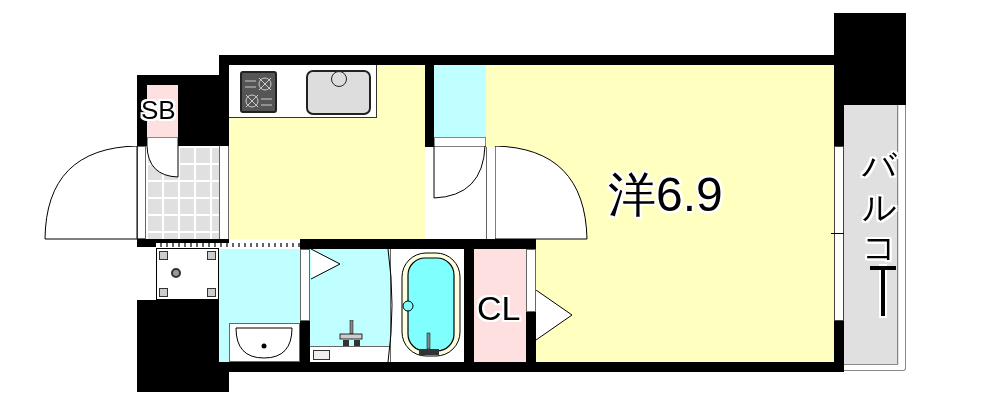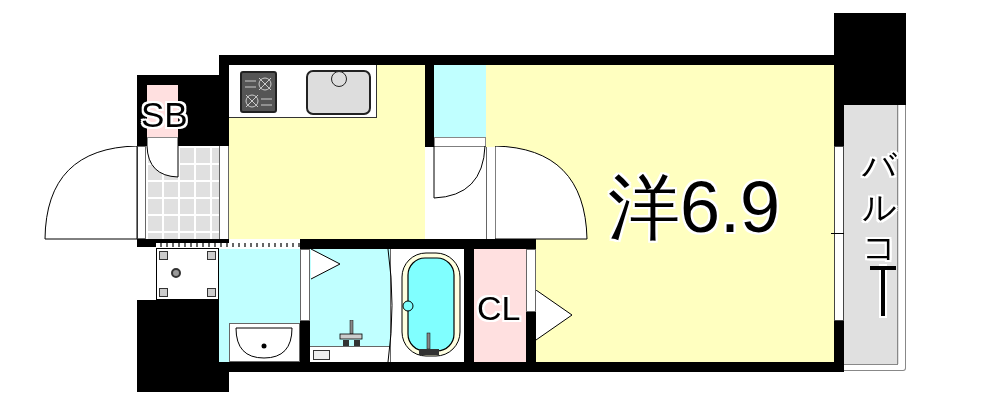--- a/index.html
+++ b/index.html
@@ -63,21 +63,21 @@
     </g>
   </svg>
 </div>
 
 <div class="abs" style="left:306px;top:70px;width:65px;height:45px;background:#dddddd;border:2px solid #222;border-radius:7px;">
   <div class="abs" style="left:23px;top:-1px;width:16px;height:16px;border:1px solid #222;border-radius:50%;background:#ddd;"></div>
 </div>
 
 <div class="abs" style="left:147px;top:85px;width:31px;height:52px;background:#ffe0e0;"></div>
 <div class="abs" style="left:147px;top:137px;width:31px;height:10px;background:#fff;border:1px solid #888;"></div>
-<div class="label" style="left:141px;top:97px;font-size:35px;">SB</div>
+<div class="label" style="left:141px;top:97px;font-size:26px;">SB</div>
 
 <div class="abs tiles" style="left:146px;top:146px;width:73px;height:93px;"></div>
 <div class="abs" style="left:137px;top:146px;width:9px;height:93px;background:#fff;border:1px solid #666;"></div>
 <div class="abs" style="left:219px;top:146px;width:10px;height:93px;background:#fff;border-left:1px solid #666;border-right:1px solid #666;"></div>
 
 <svg class="door-arc" width="40" height="40" style="left:146px;top:146px;">
   <path d="M1 0 Q2 30 32 31 L32 0" fill="#ffffff" stroke="#000" stroke-width="1"></path>
 </svg>
 
 <svg class="door-arc" width="100" height="95" style="left:44px;top:146px;">
@@ -98,21 +98,21 @@
 <div class="abs" style="left:486px;top:65px;width:348px;height:297px;background:#ffffc0;"></div>
 <div class="abs" style="left:486px;top:147px;width:10px;height:92px;background:#fff;border-left:1px solid #666;border-right:1px solid #666;"></div>
 
 <svg class="door-arc" width="100" height="95" style="left:495px;top:146px;">
   <path d="M0 0 Q90 2 92 93 L0 93 Z" fill="#ffffff" stroke="#000" stroke-width="1"></path>
 </svg>
 
 <div class="abs" style="left:834px;top:146px;width:10px;height:175px;background:#fff;border:1px solid #444;"></div>
 <div class="abs" style="left:831px;top:233px;width:16px;height:1px;background:#000;"></div>
 
-<div class="label" style="left:608px;top:171px;font-size:72px;">洋6.9</div>
+<div class="label" style="left:608px;top:171px;font-size:48px;">洋6.9</div>
 
 <div class="abs" style="left:844px;top:56px;width:62px;height:315px;background:#e0e0e0;border:1px solid #888;border-left:none;border-radius:0 3px 3px 0;box-shadow:inset -6px 0 0 #fff, inset 0 6px 0 #fff, inset 0 -6px 0 #fff;"></div>
 <div class="abs" style="left:844px;top:62px;width:54px;height:303px;border-right:1px solid #888;border-top:1px solid #888;border-bottom:1px solid #888;background:#e0e0e0;"></div>
 <div class="abs wall" style="left:834px;top:13px;width:72px;height:92px;"></div>
 <div class="abs" style="left:862px;top:148px;width:40px;">
   <div class="label" style="position:relative;font-size:34px;height:42px;">バ</div>
   <div class="label" style="position:relative;font-size:34px;height:40px;">ル</div>
   <div class="label" style="position:relative;font-size:34px;height:30px;">コ</div>
   <div class="abs" style="left:19px;top:118px;width:4px;height:50px;background:#000;box-shadow:0 0 0 2px #fff;"></div>
   <div class="abs" style="left:8px;top:118px;width:26px;height:4px;background:#000;"></div>

